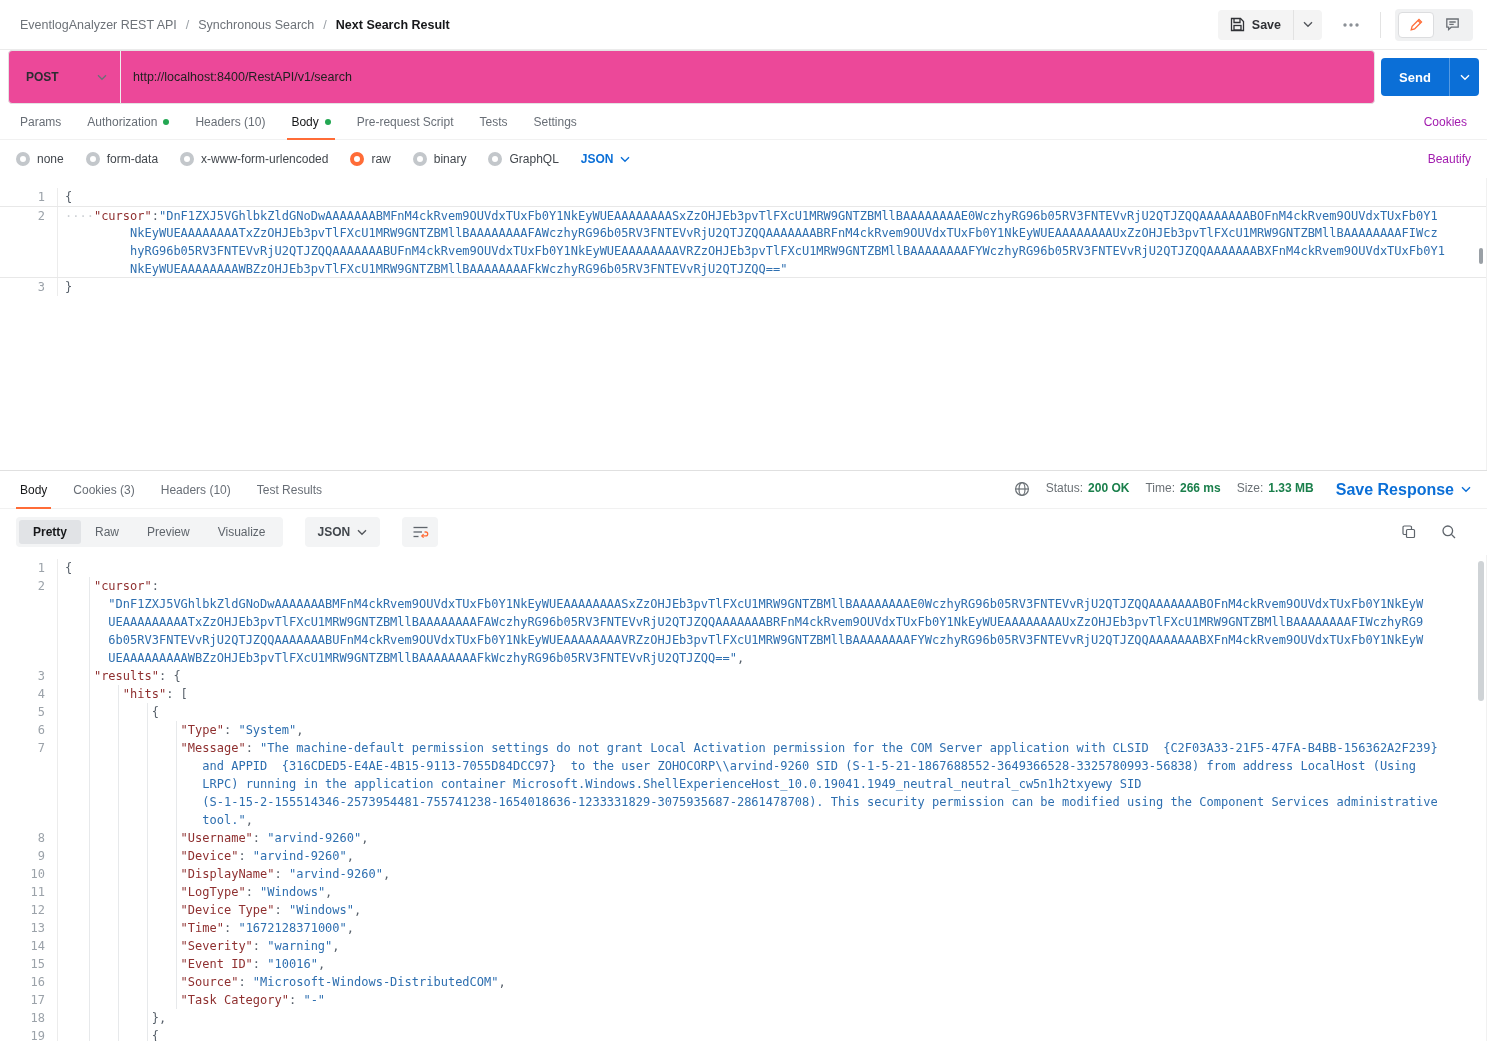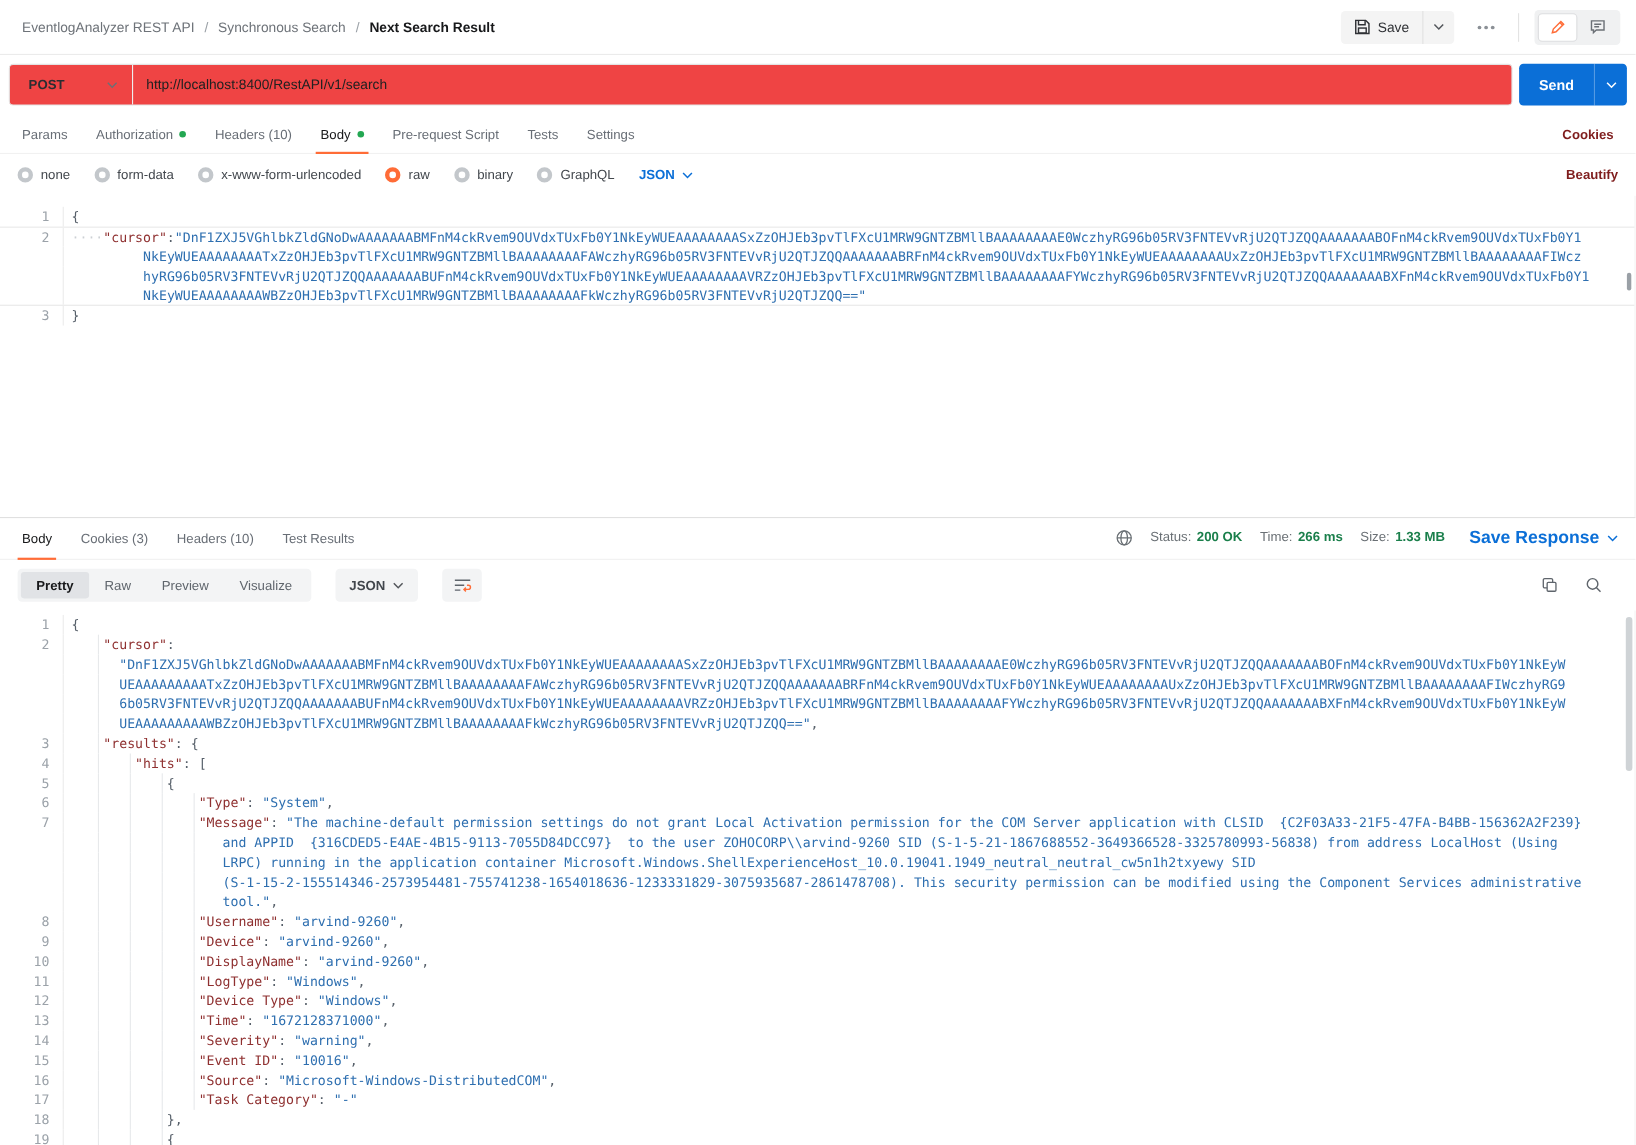--- a/index.html
+++ b/index.html
@@ -8,51 +8,51 @@
 
   
   .topbar { height:50px; display:flex; align-items:center; justify-content:space-between;
     padding:0 14px 0 20px; border-bottom:1px solid #ebebeb; }
   .breadcrumb { display:flex; align-items:center; gap:9px; font-size:12.5px; color:#6e7379; }
   .crumb { cursor:pointer; }
   .crumb-last { color:#17181a; font-weight:700; }
   .crumb-sep { color:#9aa0a6; }
   .topbar-right { display:flex; align-items:center; gap:14px; }
   .save-group { display:flex; align-items:stretch; height:30px; background:#f4f4f4; border-radius:4px; overflow:hidden; }
-  .save-main { display:flex; align-items:center; gap:7px; padding:0 12px; font-size:12.5px; font-weight:400; color:#303236; cursor:pointer; }
+  .save-main { display:flex; align-items:center; gap:7px; padding:0 12px; font-size:12.5px; font-weight:700; color:#303236; cursor:pointer; }
   .save-caret { display:flex; align-items:center; padding:0 9px; border-left:1px solid #e2e2e2; cursor:pointer; }
   .more-btn { padding:4px 6px; cursor:pointer; display:flex; }
   .vdiv { width:1px; height:26px; background:#e3e3e3; }
   .edit-group { background:#f0f1f2; border-radius:4px; padding:3px; display:flex; }
   .edit-btn { width:36px; height:26px; background:#fff; border:1px solid #dcdddf; border-radius:4px;
     display:flex; align-items:center; justify-content:center; cursor:pointer; }
   .comment-btn { width:36px; height:26px; display:flex; align-items:center; justify-content:center; cursor:pointer; }
 
   
   .url-row { height:54px; display:flex; align-items:center; padding:0 8px; gap:6px; }
-  .url-box { flex:1; height:38px; background:#ef4444; border:1px solid #e3e3e3; border-radius:4px;
+  .url-box { flex:1; height:54px; background:#ec4899; border:1px solid #e3e3e3; border-radius:4px;
     display:flex; align-items:center; }
   .method { width:112px; height:100%; display:flex; align-items:center; justify-content:space-between;
     padding:0 13px 0 17px; font-size:12px; font-weight:700; color:#2b2d31; cursor:pointer;
     border-right:1px solid #eeeeee; }
   .url-input { flex:1; border:none; outline:none; background:transparent; font-size:12.5px;
     color:#212121; padding:0 12px; font-family:"Liberation Sans", sans-serif; }
   .send-btn { width:98px; height:38px; background:#0b6fd7; border-radius:4px; display:flex; color:#fff; }
   .send-main { flex:1; display:flex; align-items:center; justify-content:center; font-size:13px; font-weight:700; cursor:pointer; }
   .send-caret { width:30px; display:flex; align-items:center; justify-content:center;
     border-left:1px solid rgba(255,255,255,.3); cursor:pointer; }
 
   
   .req-tabs { height:36px; display:flex; align-items:center; padding:0 20px; gap:26px;
     font-size:12px; color:#686e76; border-bottom:1px solid #f1f1f1; }
   .tab { height:100%; display:flex; align-items:center; gap:6px; position:relative; cursor:pointer; white-space:nowrap; }
   .tab.active { color:#17181a; }
   .tab.active::after { content:""; position:absolute; left:-4px; right:-4px; bottom:-1px; height:2px; background:#ff6c37; }
   .dot { width:6px; height:6px; border-radius:50%; background:#23a752; }
-  .link-right { margin-left:auto; color:#7f1d1d; font-weight:700; font-size:12px; cursor:pointer; }
+  .link-right { margin-left:auto; color:#a21caf; font-weight:400; font-size:12px; cursor:pointer; }
 
   
   .body-type-row { height:38px; display:flex; align-items:center; padding:0 16px; gap:22px;
     font-size:12px; color:#42474d; }
   .radio { display:flex; align-items:center; gap:7px; cursor:pointer; }
   .radio-circle { width:14px; height:14px; border-radius:50%; border:4px solid #c3c7cb; background:#fff; }
   .radio.selected .radio-circle { border-color:#ff6c37; }
   .lang-select { display:flex; align-items:center; gap:6px; color:#0b6fd7; font-weight:600; cursor:pointer; }
 
   

